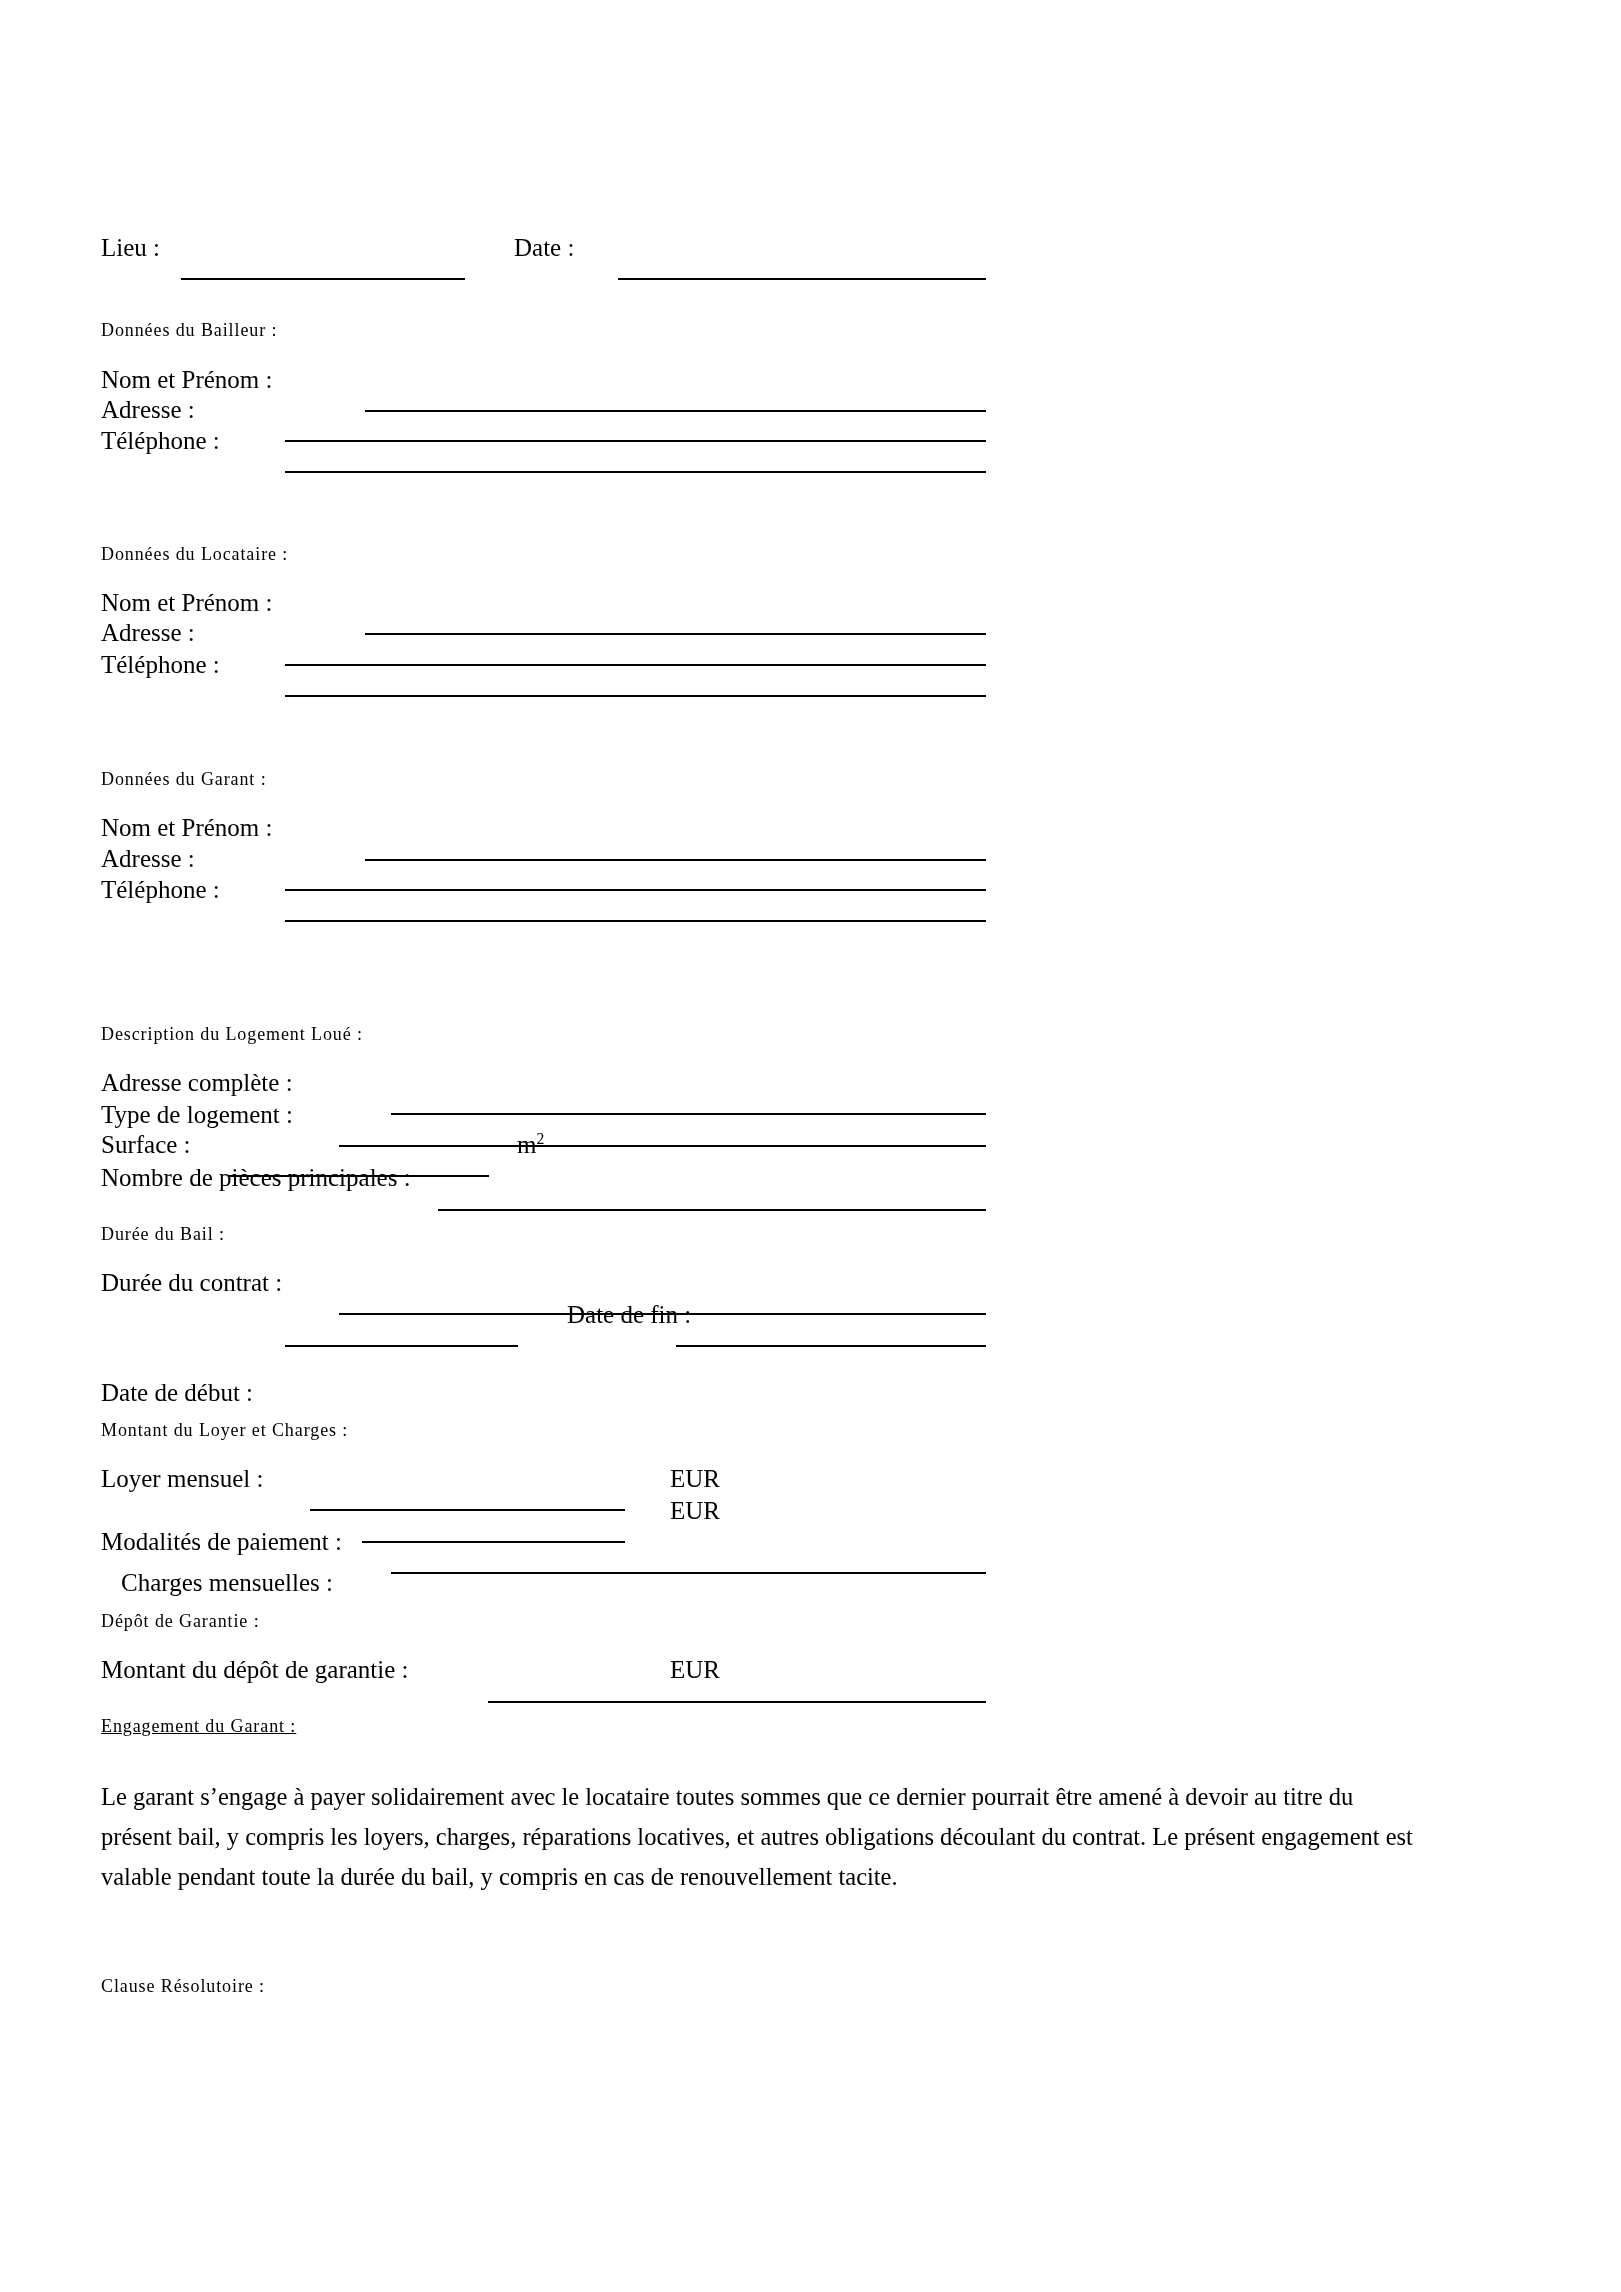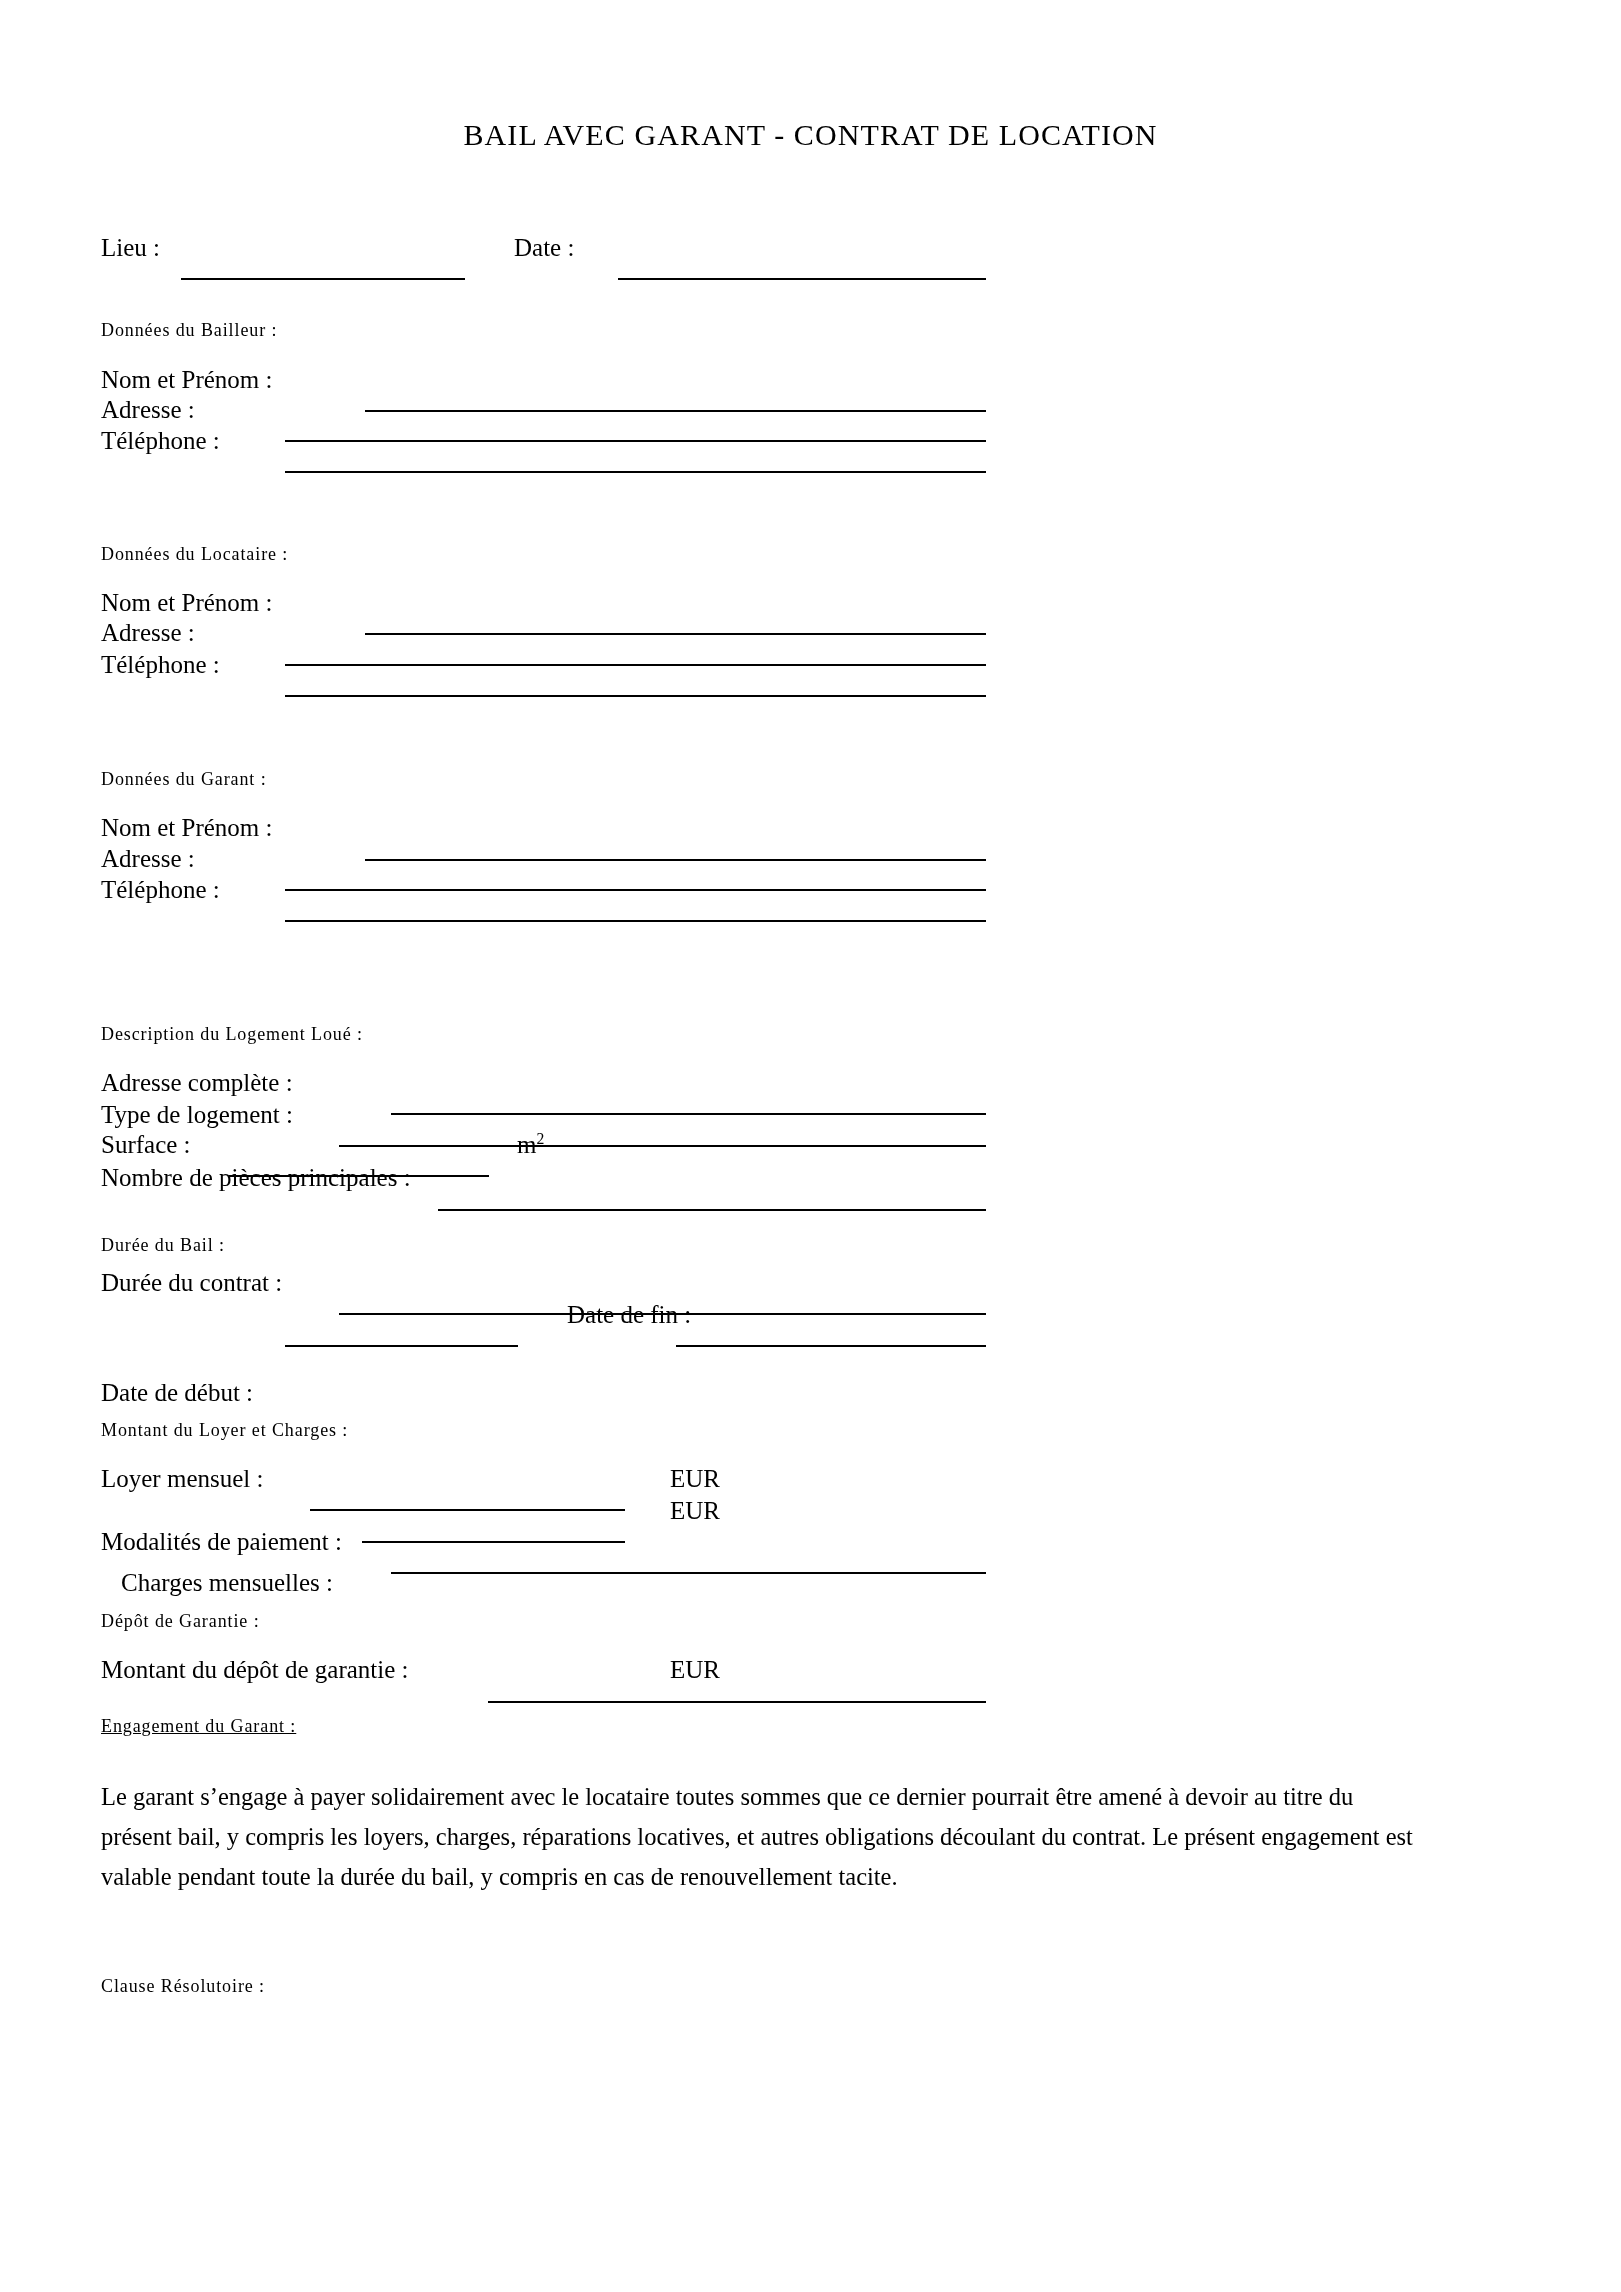--- a/index.html
+++ b/index.html
@@ -71,21 +71,20 @@
     line-height: 40px;
     width: 1313px;
     text-align: left;
   }
 </style>
 </head>
 <body>
 
 <div class="page">
 
-  <div class="doc-title">BAIL AVEC GARANT - CONTRAT DE LOCATION</div>
 
   <div class="lbl" style="top:235px; left:101px;">Lieu :</div>
   <div class="rule" style="top:278px; left:181px; width:284px;"></div>
 
   <div class="lbl" style="top:235px; left:514px;">Date :</div>
   <div class="rule" style="top:278px; left:618px; width:368px;"></div>
 
   <div class="section-head" style="top:321px; left:101px;">Données du Bailleur :</div>
 
   <div class="lbl" style="top:367px; left:101px;">Nom et Prénom :</div>
@@ -127,21 +126,21 @@
   <div class="lbl" style="top:1102px; left:101px;">Type de logement :</div>
   <div class="rule" style="top:1145px; left:339px; width:647px;"></div>
 
   <div class="lbl" style="top:1132px; left:101px;">Surface :</div>
   <div class="rule" style="top:1175px; left:229px; width:260px;"></div>
   <div class="unit" style="top:1132px; left:517px;"><span>m</span><sup>2</sup></div>
 
   <div class="lbl" style="top:1165px; left:101px;">Nombre de pièces principales :</div>
   <div class="rule" style="top:1209px; left:438px; width:548px;"></div>
 
-  <div class="section-head" style="top:1225px; left:101px;margin-top:11px;">Durée du Bail :</div>
+  <div class="section-head" style="top:1225px; left:101px;">Durée du Bail :</div>
 
   <div class="lbl" style="top:1270px; left:101px;">Durée du contrat :</div>
   <div class="rule" style="top:1313px; left:339px; width:647px;"></div>
 
   <div class="lbl" style="top:1380px; left:101px;">Date de début :</div>
   <div class="rule" style="top:1345px; left:285px; width:233px;"></div>
 
   <div class="lbl" style="top:1302px; left:567px;">Date de fin :</div>
   <div class="rule" style="top:1345px; left:676px; width:310px;"></div>
 

